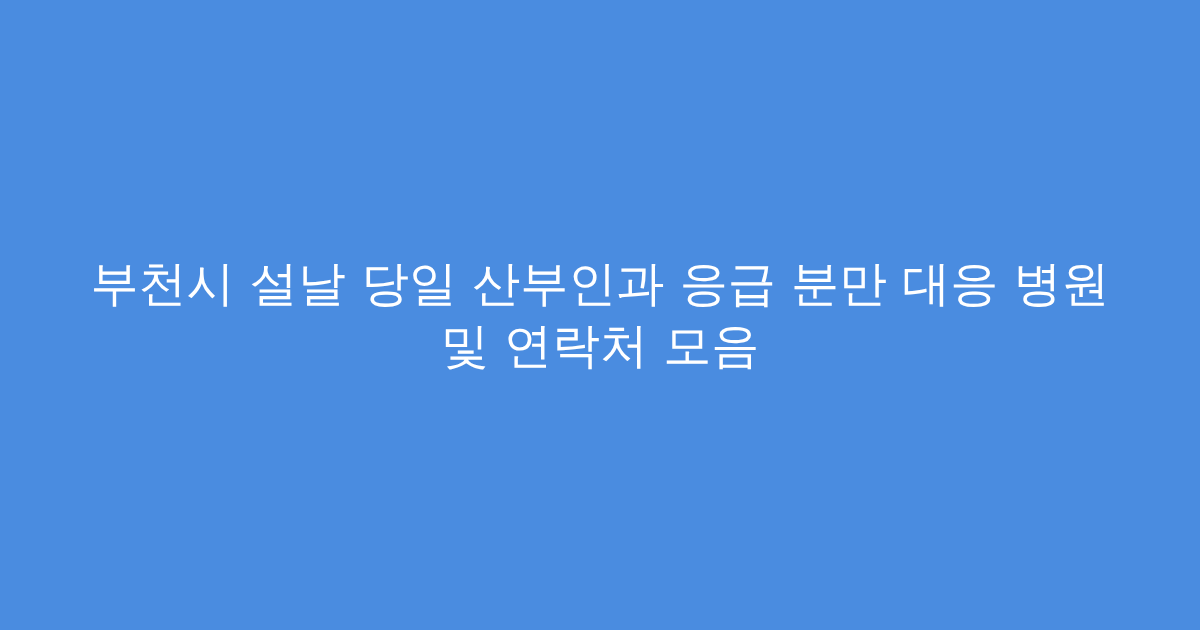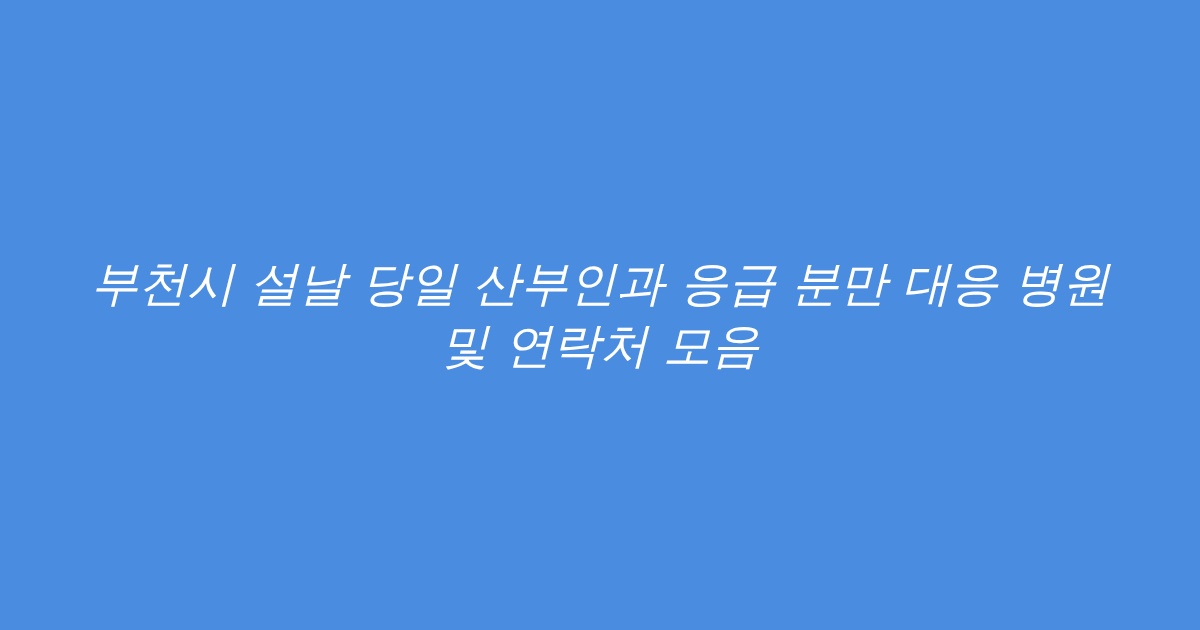--- a/index.html
+++ b/index.html
@@ -29,21 +29,20 @@
   }
 
   
   .headline-block {
     box-sizing: border-box;
     width: 100%;
     padding: 0 84px;
     display: flex;
     align-items: center;
     justify-content: center;
-    font-style: italic;
   }
 
   .headline {
     margin: 0;
     width: 100%;
     max-width: 1072px;
     color: #ffffff;
     font-family: "DejaVu Sans", "Liberation Sans", sans-serif;
     font-size: 48px;
     font-weight: 400;

